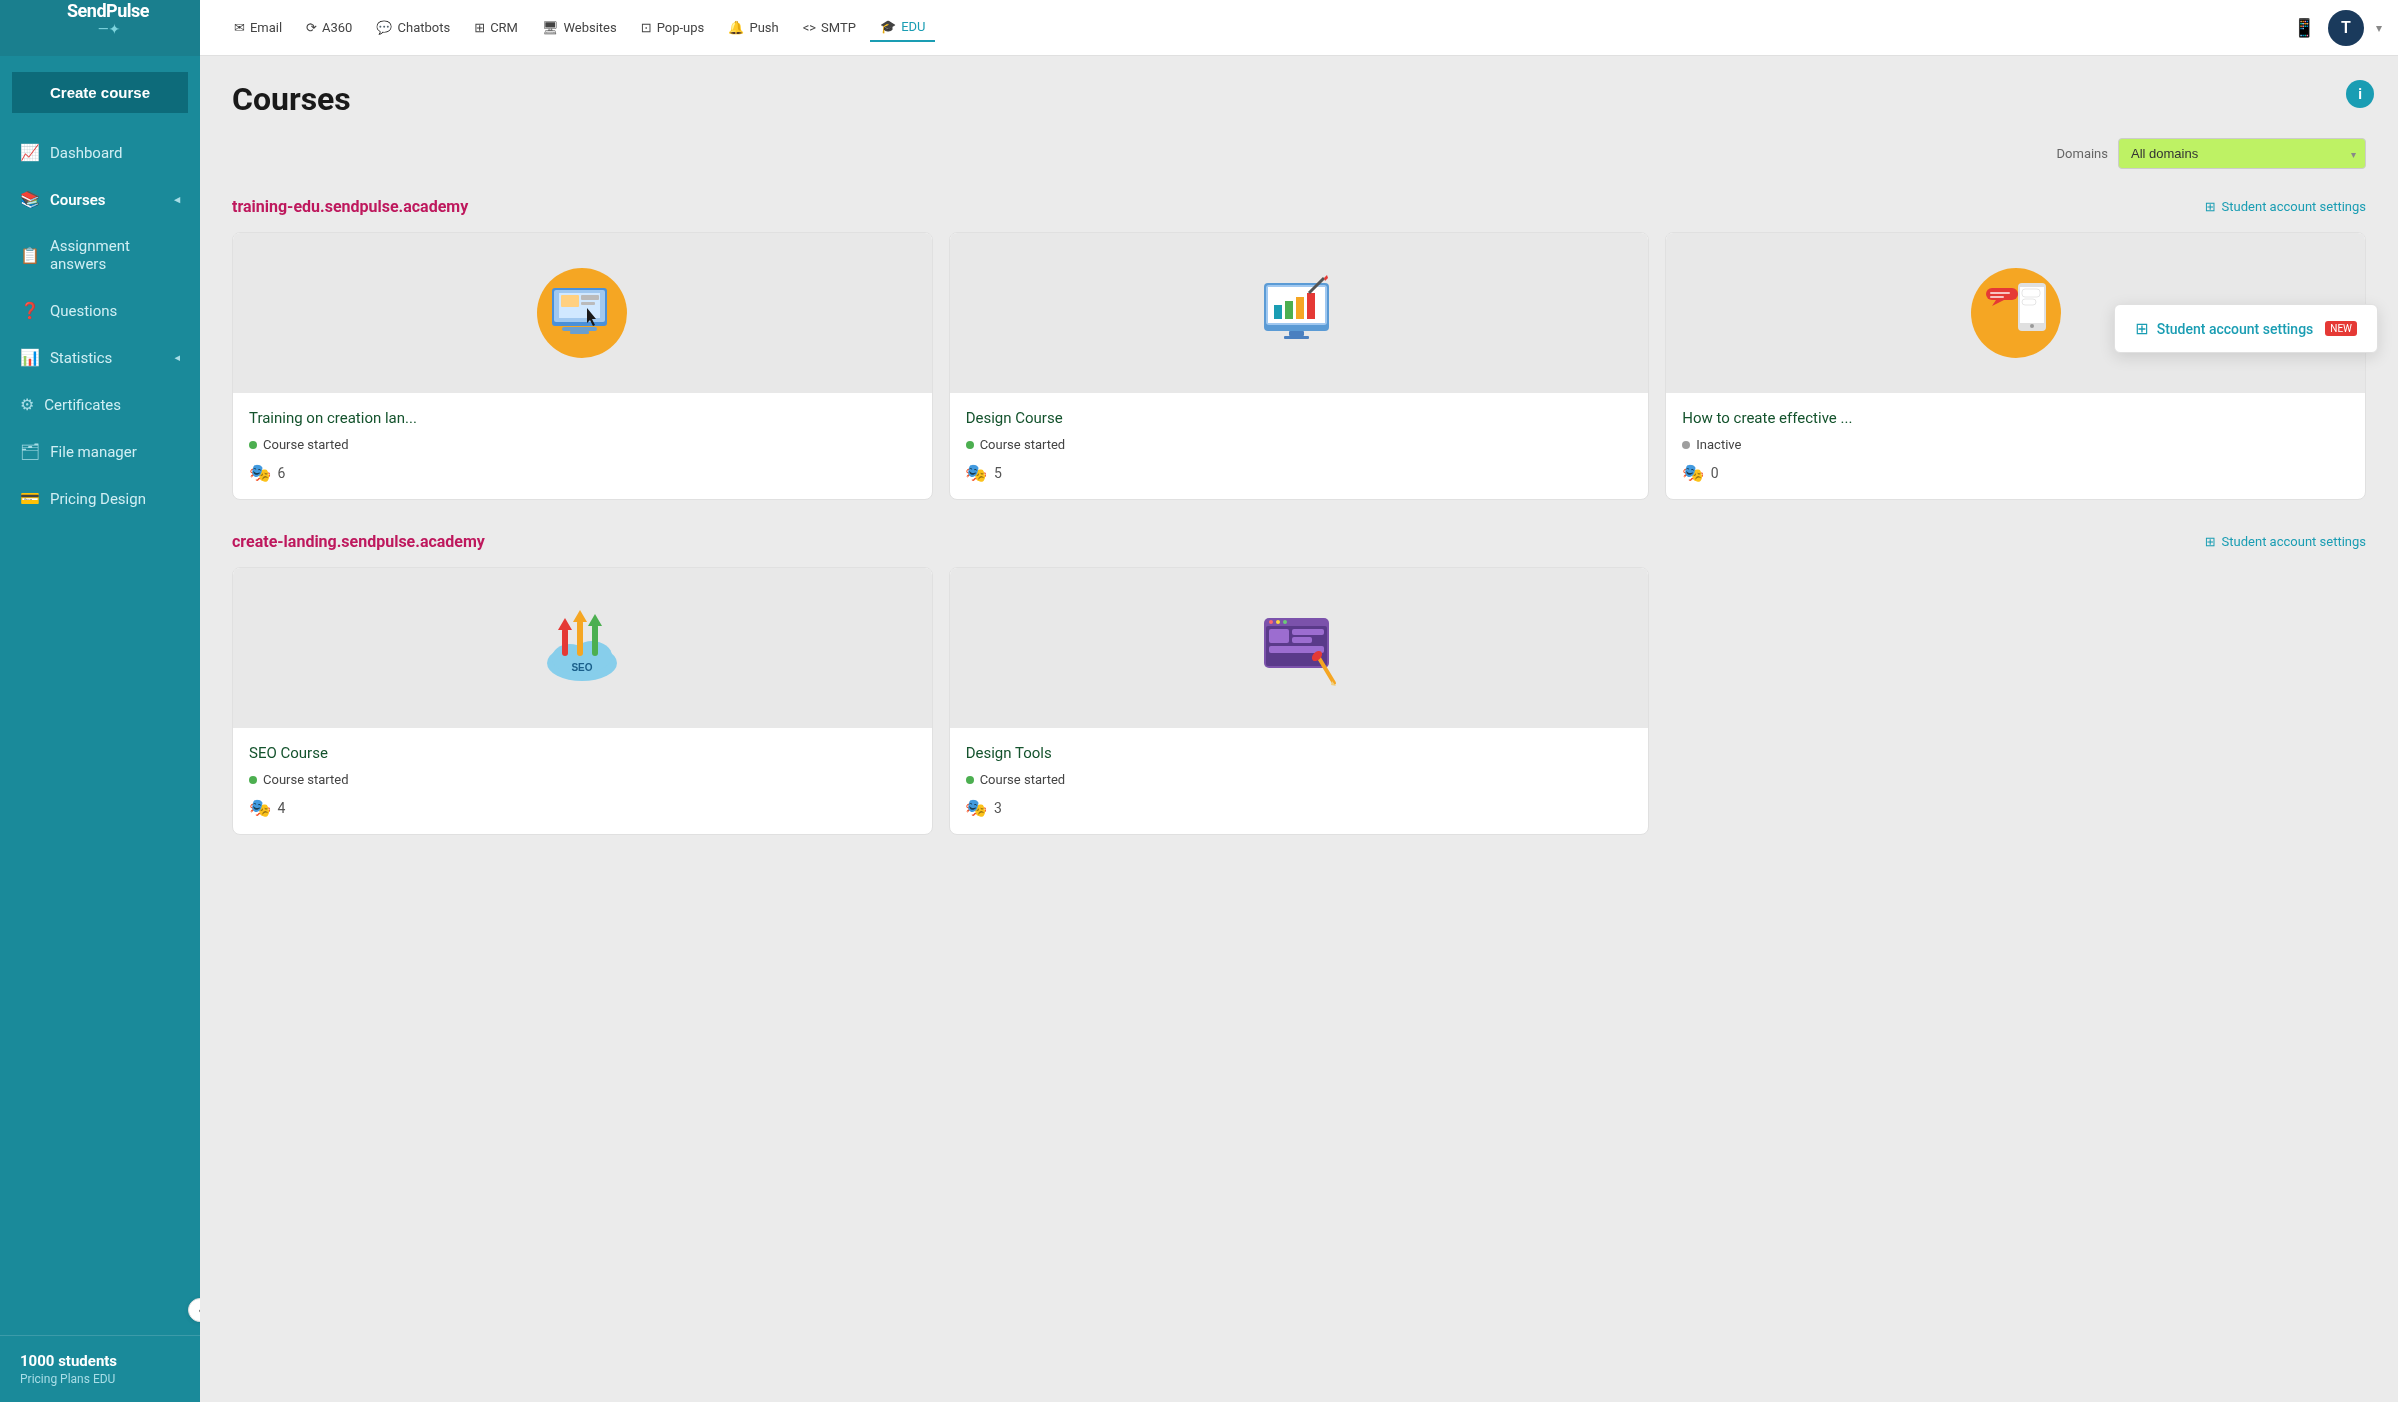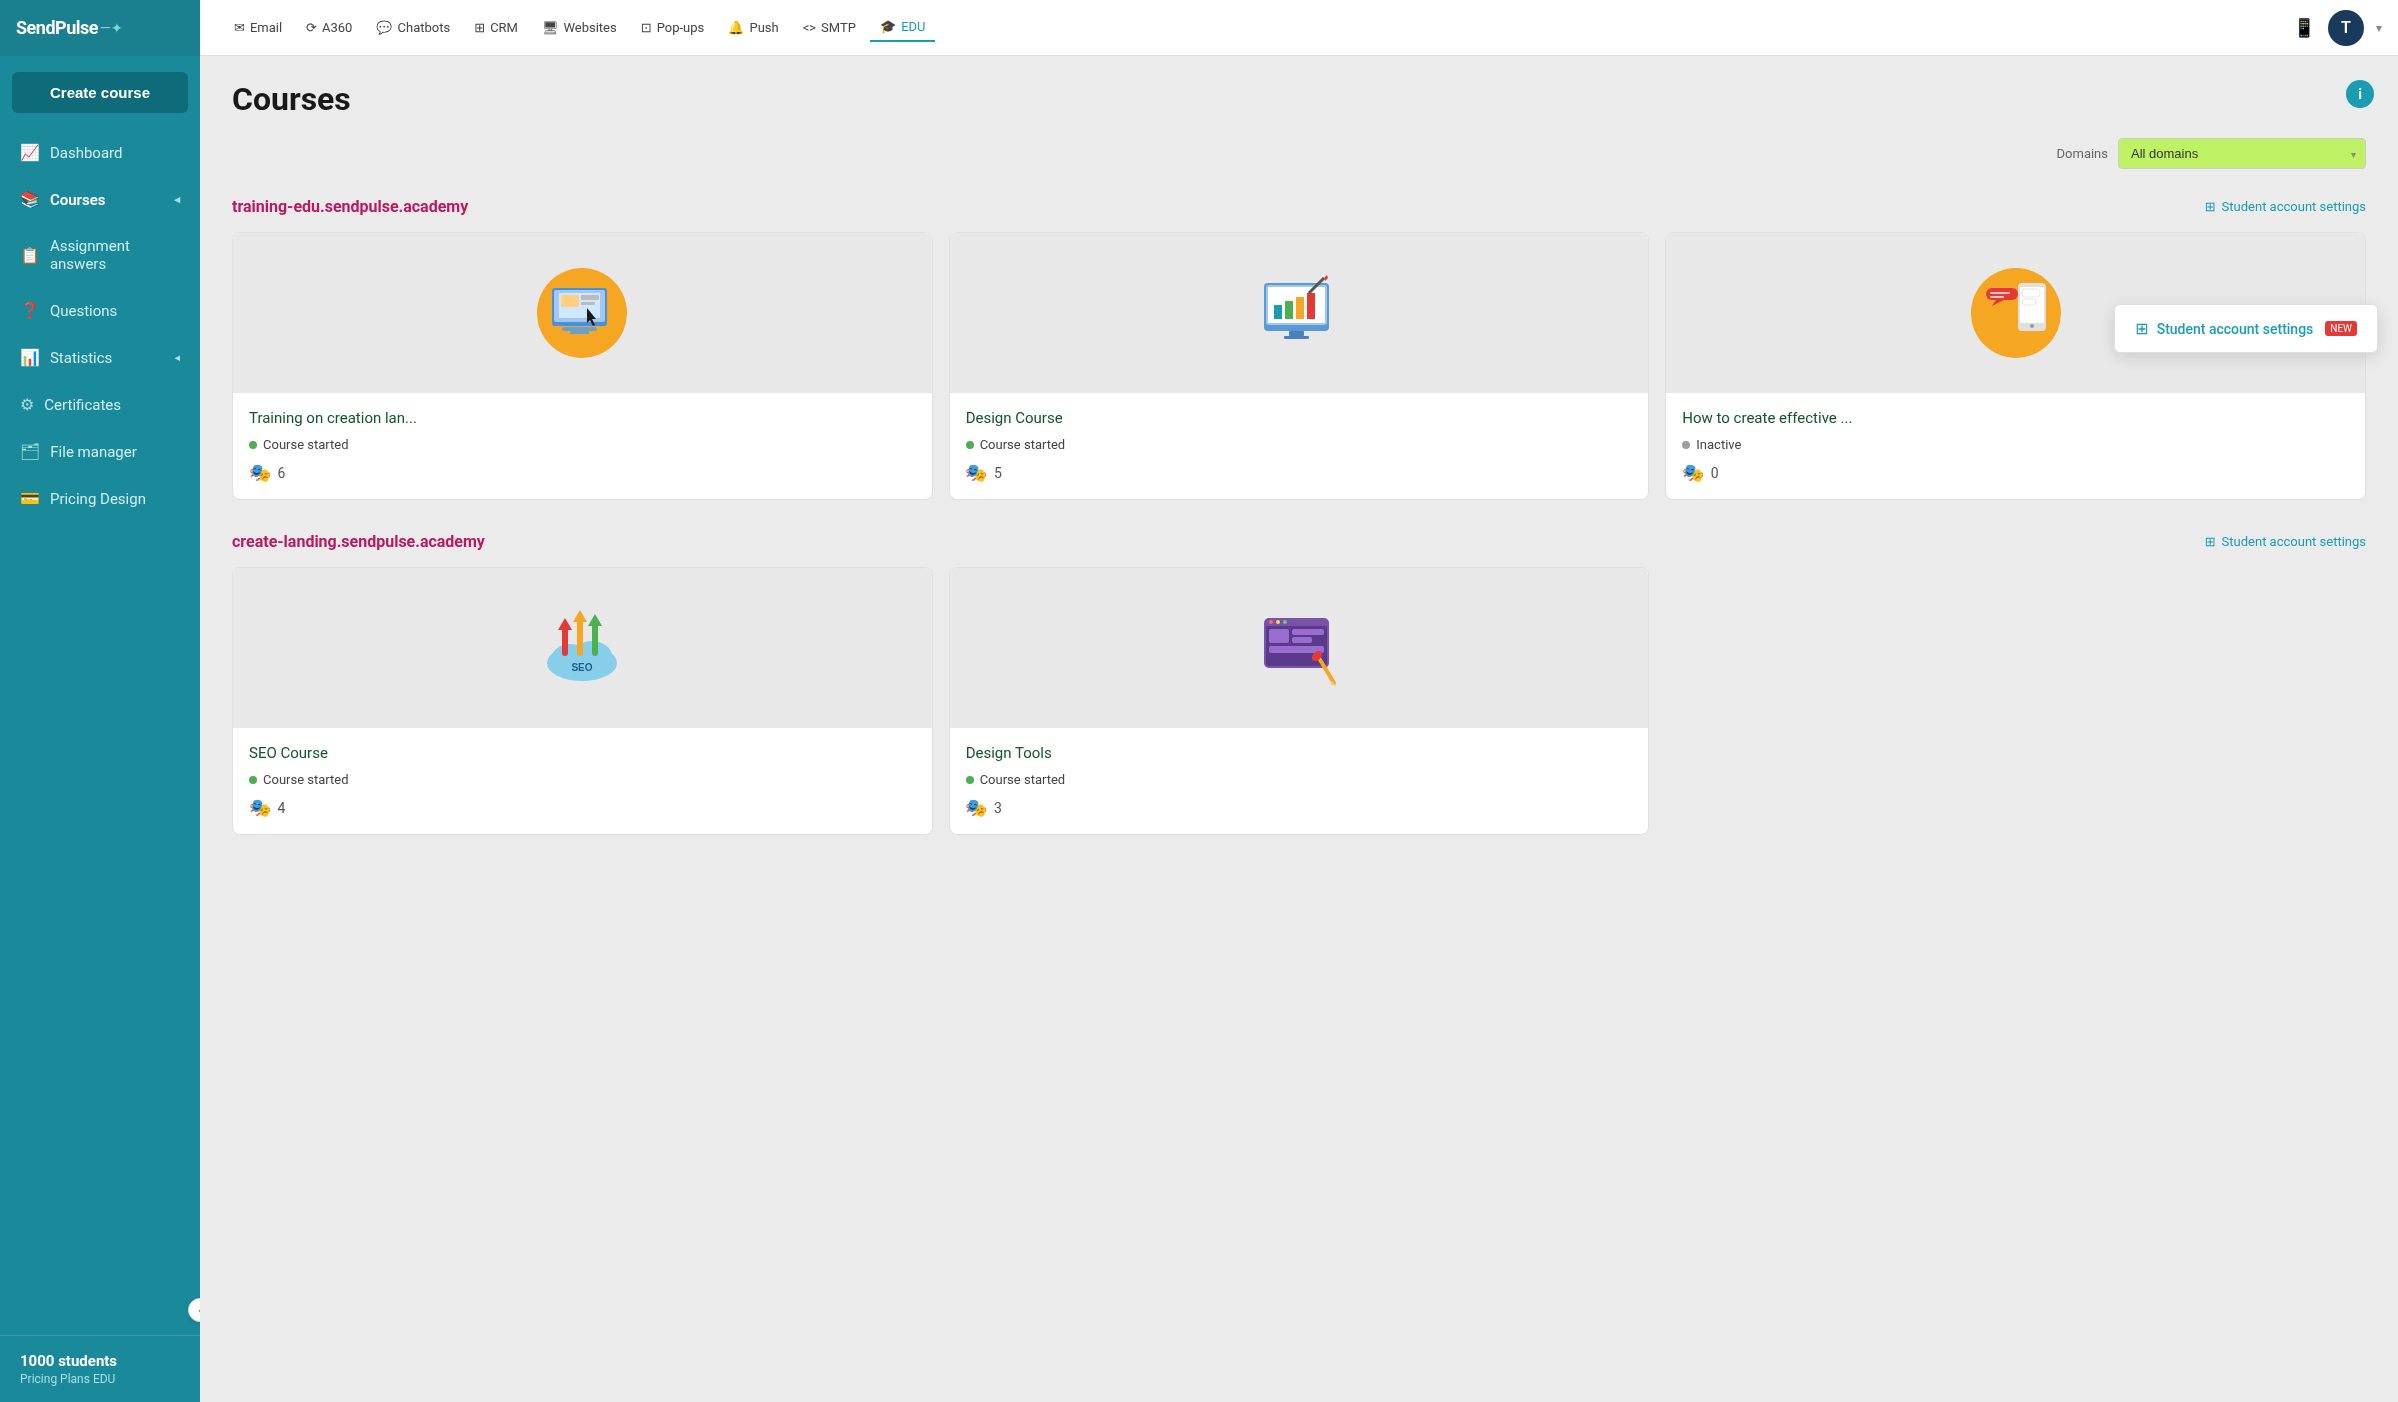--- a/index.html
+++ b/index.html
@@ -19,20 +19,21 @@
     }
     .top-nav-logo {
       width: 200px;
       background: #1a7f8e;
       height: 56px;
       display: flex;
       align-items: center;
       padding-left: 16px;
       flex-shrink: 0;
       margin-left: -16px;
+      flex-direction: column;
     }
     .logo-text {
       color: #fff;
       font-size: 18px;
       font-weight: 700;
       letter-spacing: -0.5px;
     }
     .logo-icon {
       color: #7dd4dd;
       font-size: 14px;
@@ -89,21 +90,21 @@
       flex-direction: column;
       flex-shrink: 0;
       overflow-y: auto;
       position: relative;
     }
     .sidebar-create-btn {
       margin: 16px 12px;
       background: #0d6b7a;
       color: #fff;
       border: none;
-      border-radius: 6px;
+      border-radius: 0;
       padding: 12px 16px;
       font-size: 15px;
       font-weight: 600;
       cursor: pointer;
       text-align: center;
     }
     .sidebar-item {
       display: flex;
       align-items: center;
       gap: 10px;

